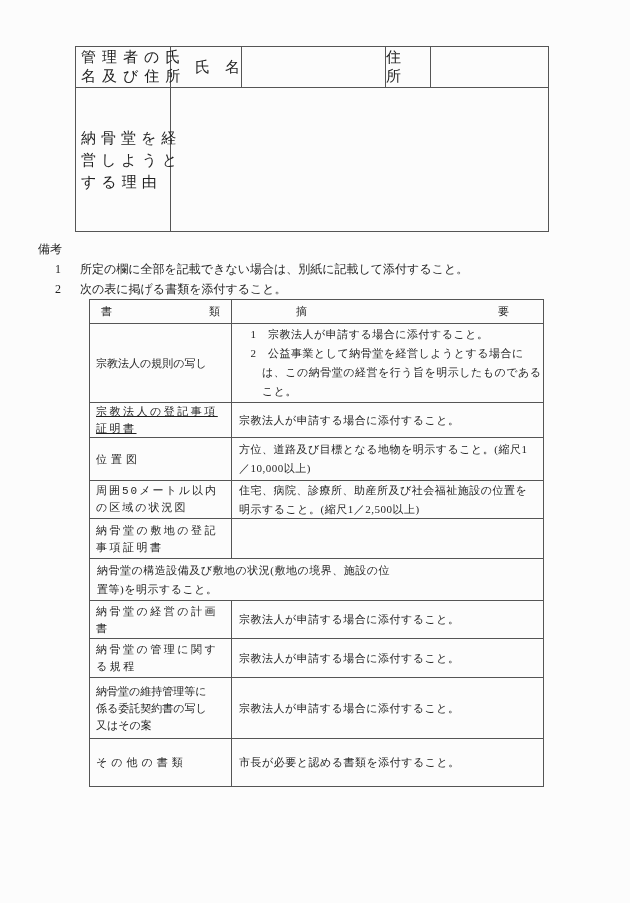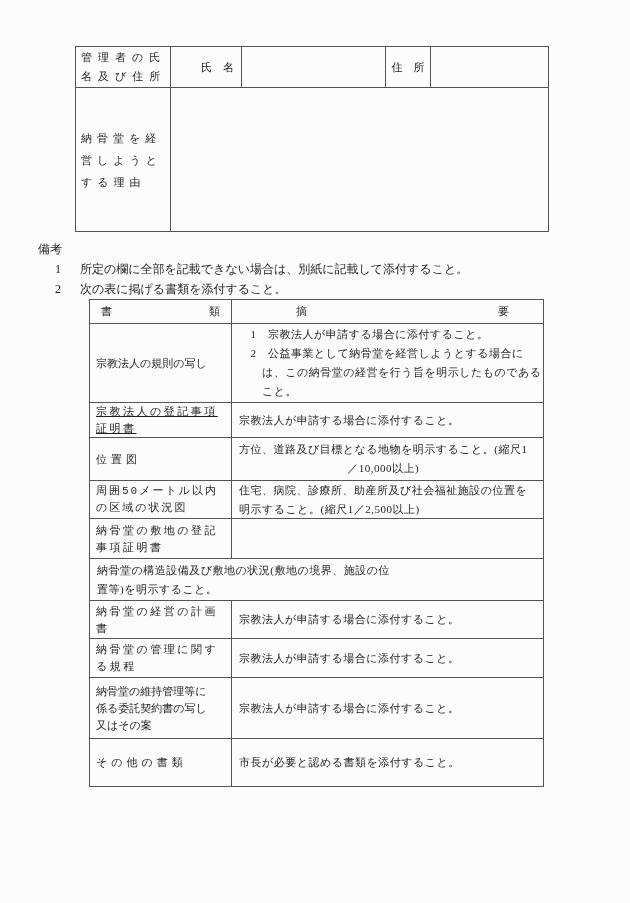--- a/index.html
+++ b/index.html
@@ -10,21 +10,21 @@
     color:#1f1f1f;
   }
   #page{
     position:relative;width:630px;height:903px;
     background:#fcfcfc;overflow:hidden;
   }
   
   .t1{
     position:absolute;left:75px;top:46px;width:474px;height:186px;
     border:1px solid #555;box-sizing:border-box;
-    font-size:11px;
+    font-size:15px;
   }
   .t1row{display:flex;box-sizing:border-box;}
   .t1r1{height:41px;border-bottom:1px solid #555;}
   .t1r2{height:143px;}
   .cell{box-sizing:border-box;display:flex;align-items:center;}
   .br{border-right:1px solid #555;}
   .w95{width:95px;}
   .w48{width:48px;margin-left:23px;}
   .w144{width:144px;}
   .w45{width:45px;}
@@ -113,21 +113,21 @@
           <div class="t2content">　1　宗教法人が申請する場合に添付すること。
 　2　公益事業として納骨堂を経営しようとする場合に
 　　は、この納骨堂の経営を行う旨を明示したものである
 　　こと。</div>
         </div>
         <div class="t2row" style="height: 35px;">
           <div class="t2lbl" style="letter-spacing: 2.5px; text-decoration: underline;">宗教法人の登記事項
 証明書</div>
           <div class="t2content">宗教法人が申請する場合に添付すること。</div>
         </div>
-        <div class="t2row" style="height: 43px; text-align: center;">
+        <div class="t2row" style="height: 43px;">
           <div class="t2lbl" style="letter-spacing: 4px;">位置図</div>
           <div class="t2content">方位、道路及び目標となる地物を明示すること。(縮尺1
 ／10,000以上)</div>
         </div>
         <div class="t2row" style="height: 38px;">
           <div class="t2lbl" style="letter-spacing: 2px; font-family: Liberation Mono, monospace;">周囲50メートル以内
 の区域の状況図</div>
           <div class="t2content">住宅、病院、診療所、助産所及び社会福祉施設の位置を
 明示すること。(縮尺1／2,500以上)</div>
         </div>

